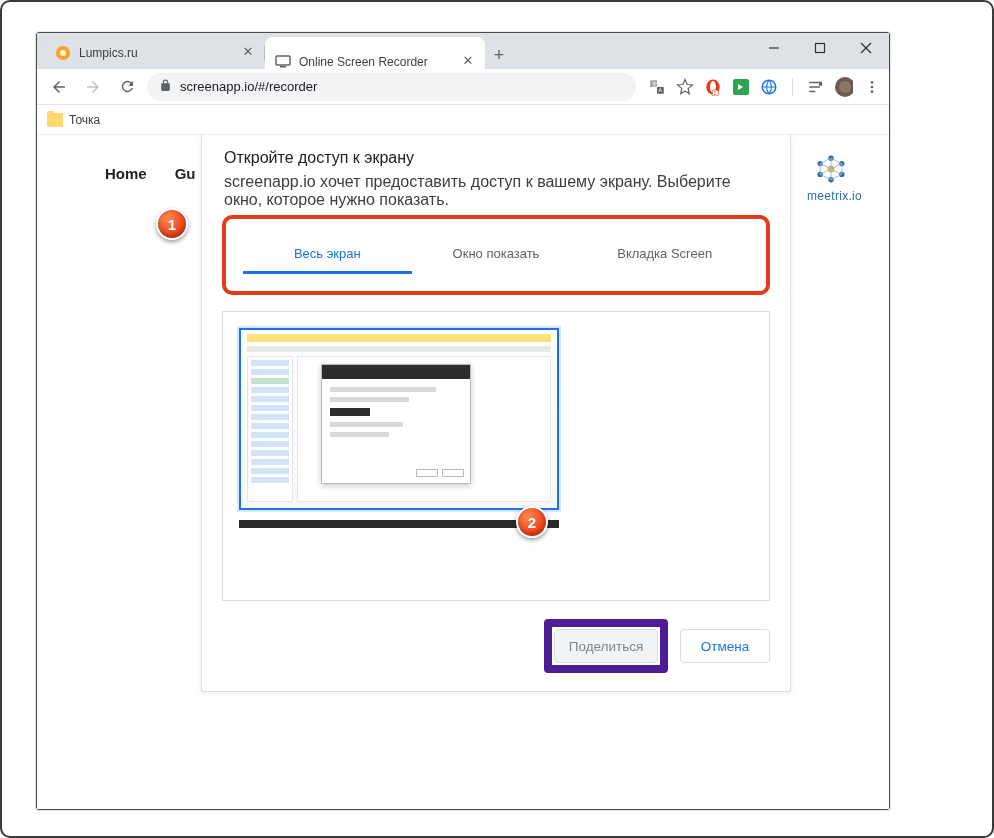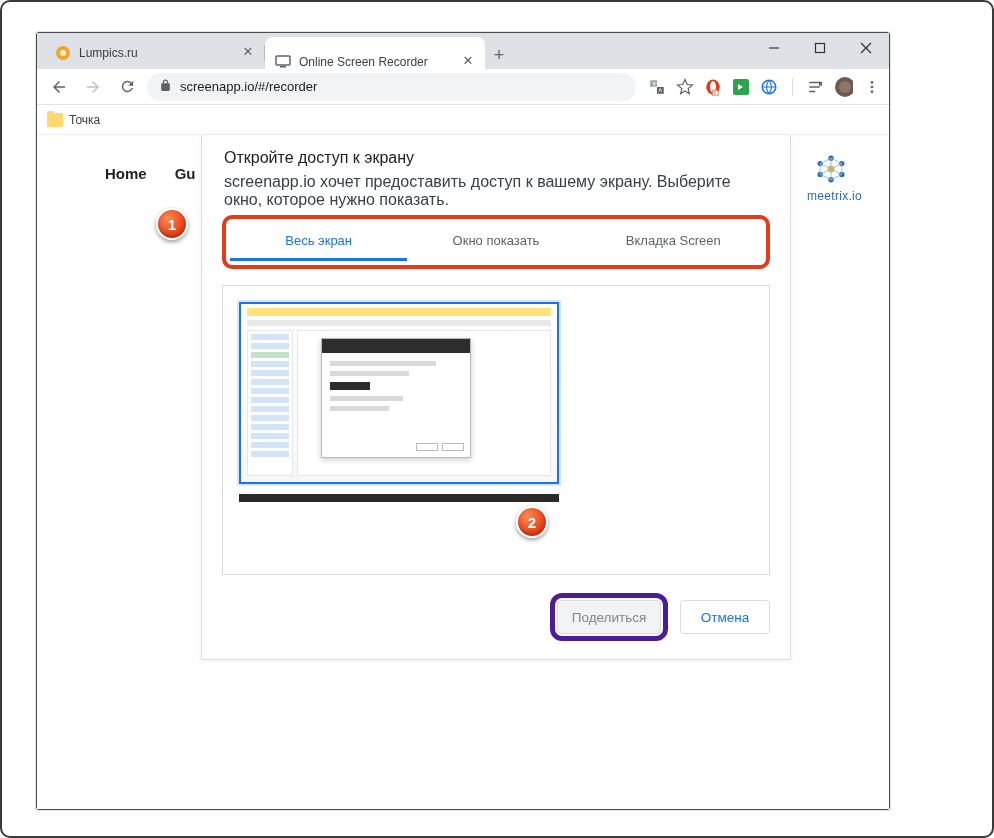--- a/index.html
+++ b/index.html
@@ -59,21 +59,21 @@
   
   .share-dialog {
     position: absolute; left: 164px; top: 0; width: 590px; background: #fff;
     border: 1px solid #dadce0; border-top: none; padding: 14px 20px 18px 20px;
     box-shadow: 0 2px 6px rgba(0,0,0,.05);
   }
   .share-title { font-size: 16px; color: #202124; margin-bottom: 6px; padding-left: 2px; }
   .share-sub { font-size: 16px; color: #3c4043; margin-bottom: 4px; padding-left: 2px; }
 
   
-  .share-tabs-wrap { border: 4px solid #e23c1a; border-radius: 10px; padding: 4px; margin: 6px 0 0 0; position: relative; }
+  .share-tabs-wrap { border: 4px solid #e23c1a; border-radius: 10px; padding: 17px; margin: 6px 0 0 0; position: relative; }
   .share-tabs { display: flex; }
   .share-tab { flex: 1; text-align: center; font-size: 13px; color: #5f6368; padding: 10px 0; cursor: pointer; }
   .share-tab.active { color: #1a73e8; font-weight: 500; border-bottom: 3px solid #1a73e8; }
 
   
   .preview-area { border: 1px solid #dadce0; min-height: 290px; margin-top: 16px; position: relative; padding: 16px; }
   .screen-thumb { width: 320px; border: 2px solid #1a73e8; background: #fff; box-shadow: 0 0 0 2px rgba(26,115,232,.18); }
   .thumb-body { position: relative; height: 178px; background: linear-gradient(#fff,#f7f7f7); overflow: hidden; }
   .thumb-strip { position: absolute; left: 6px; right: 6px; top: 4px; height: 8px; background: #ffe27a; border-radius: 1px; }
   .thumb-rowbar { position: absolute; left: 6px; right: 6px; top: 16px; height: 6px; background: #e8e8e8; }
@@ -86,21 +86,21 @@
   .thumb-overlay .ov-body { padding: 8px; }
   .thumb-overlay .ov-line { height: 5px; background: #d9d9d9; margin-bottom: 5px; }
   .thumb-overlay .ov-dark { height: 8px; background: #2d2d2d; margin: 6px 0; width: 40px; }
   .thumb-overlay .ov-btns { position: absolute; right: 6px; bottom: 6px; display: flex; gap: 4px; }
   .thumb-overlay .ov-btns span { width: 22px; height: 8px; border: 1px solid #bbb; }
   .thumb-taskbar { height: 8px; background: #2a2a2a; margin: 10px 0 0 0; width: 320px; }
 
   
   .dialog-buttons { display: flex; justify-content: flex-end; gap: 12px; margin-top: 18px; align-items: center; }
   .btn { min-width: 90px; height: 34px; font-size: 13.5px; border-radius: 4px; cursor: pointer; display: flex; align-items: center; justify-content: center; }
-  .btn-primary-wrap { border: 5px solid #4c1d95; border-radius: 12px; padding: 2px; }
+  .btn-primary-wrap { border: 8px solid #4c1d95; border-radius: 4px; padding: 2px; }
   .btn-primary { background: #f1f3f4; border: 1px solid #dadce0; color: #80868b; width: 104px; }
   .btn-secondary { background: #fff; border: 1px solid #dadce0; color: #1a73e8; width: 90px; }
 
   
   .marker {
     position: absolute; width: 32px; height: 32px; border-radius: 50%;
     background: radial-gradient(circle at 35% 30%, #ff8a50, #e53b17 70%);
     border: 2px solid #fff; box-shadow: 0 2px 4px rgba(0,0,0,.4), inset 0 -2px 4px rgba(0,0,0,.25);
     color: #fff; font-weight: 700; font-size: 15px; display: flex; align-items: center; justify-content: center;
     z-index: 50;

